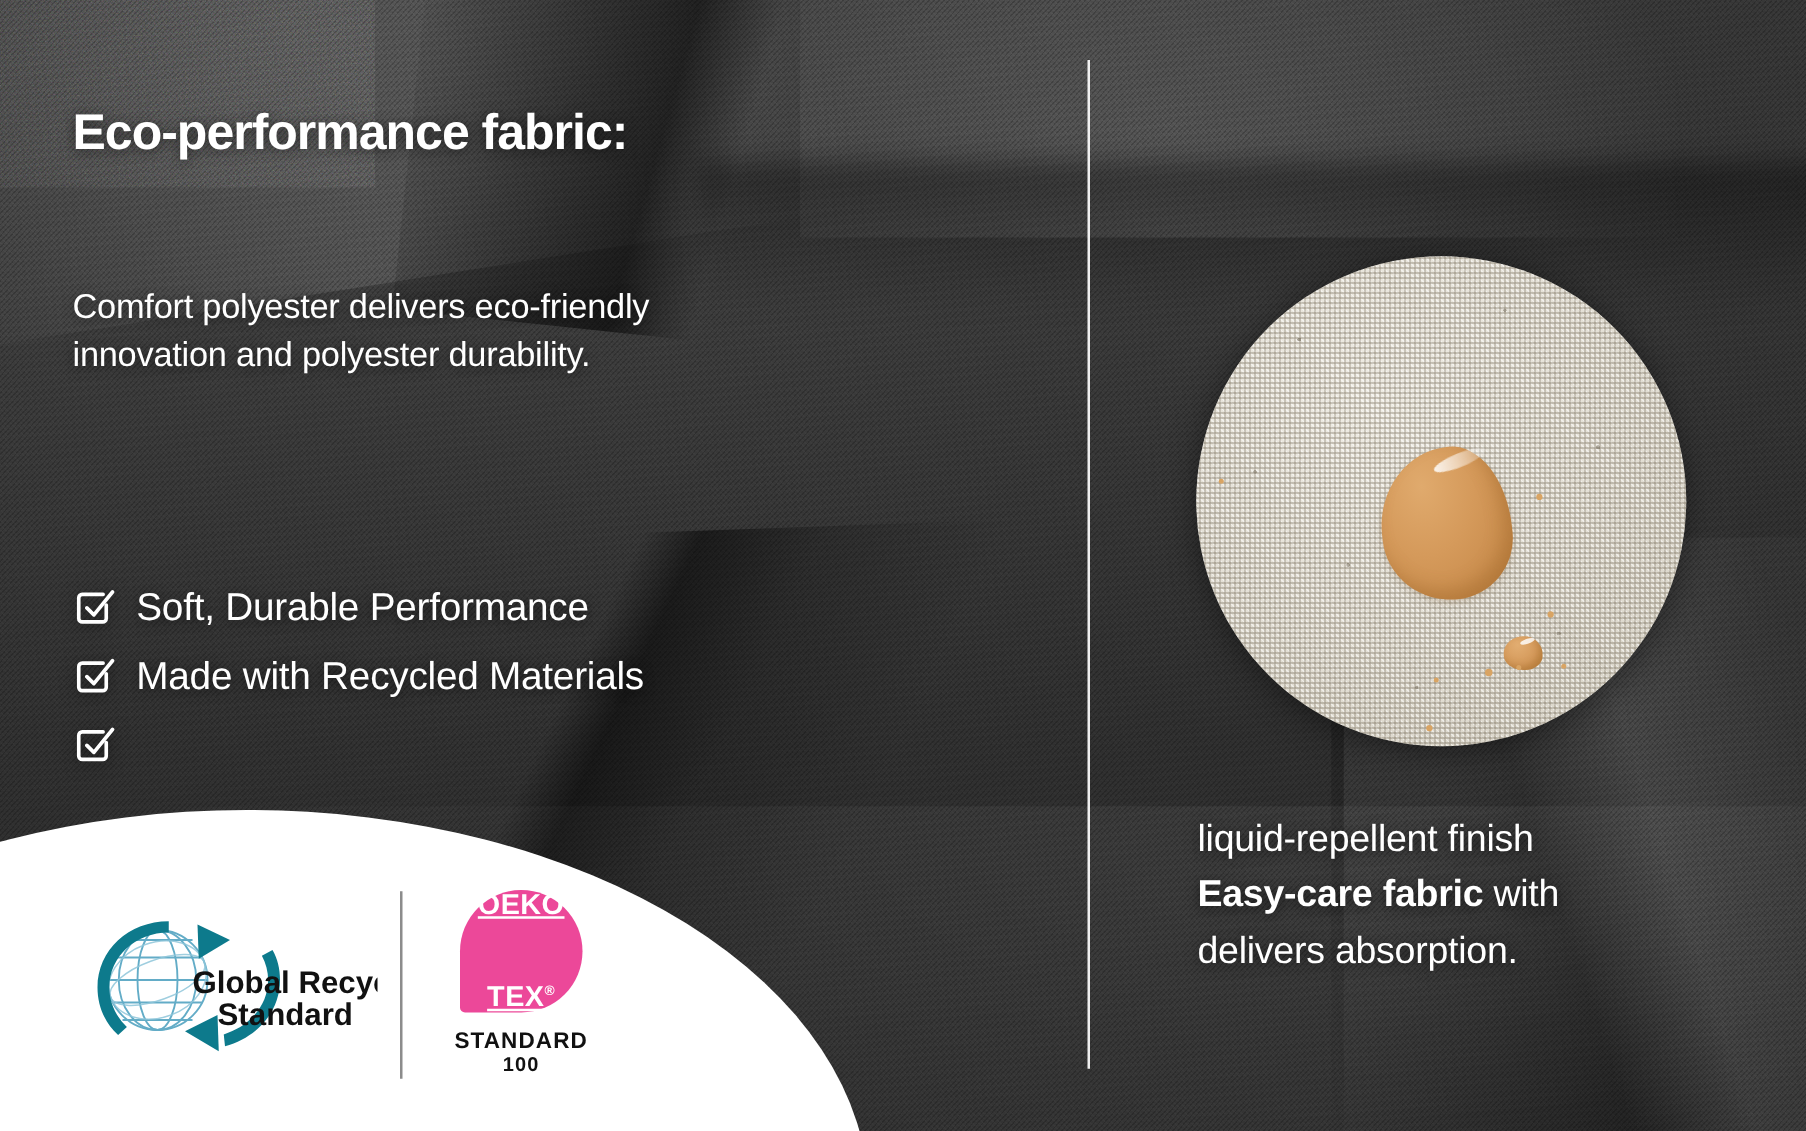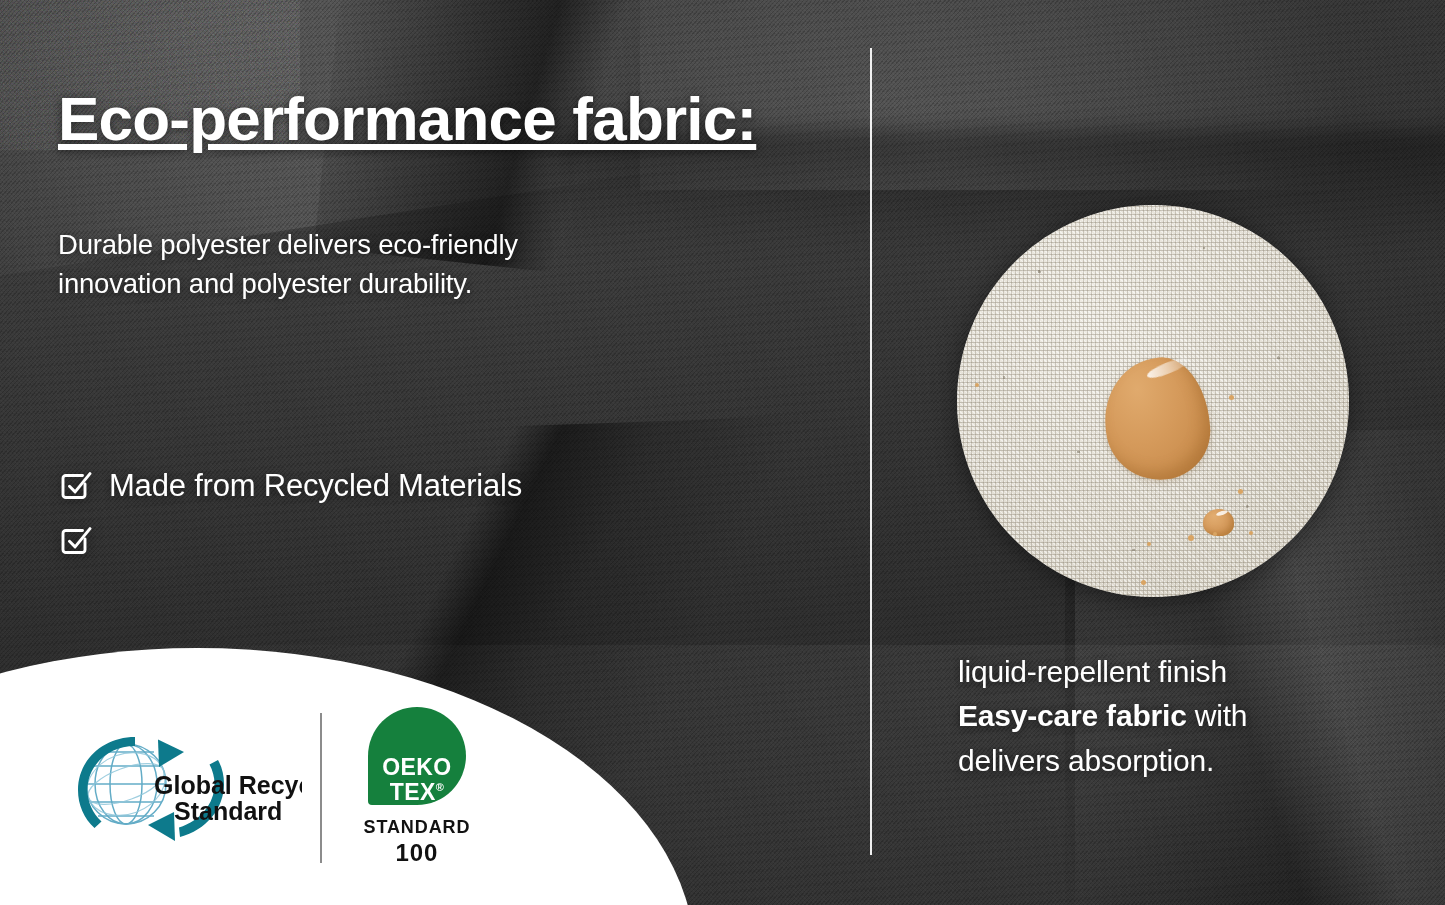--- a/index.html
+++ b/index.html
@@ -75,24 +75,23 @@
   
   .divider-v{
     position:absolute;left:870px;top:48px;
     width:2px;height:807px;
     background:rgba(255,255,255,.92);
   }
 
   
   .headline{
     position:absolute;left:58px;top:83px;width:790px;
-    color:#fff;font-weight:700;font-size:62px;line-height:1.17;
+    color:#fff;font-weight:700;font-size:40px;line-height:1.17;
     letter-spacing:-.8px;
     text-shadow:0 2px 10px rgba(0,0,0,.55);
-    text-decoration:underline;
   }
   .headline .ln{display:block;white-space:nowrap;}
 
   .subhead{
     position:absolute;left:58px;top:226px;width:640px;
     color:#fff;font-weight:400;font-size:27.5px;line-height:1.40;
     letter-spacing:-.2px;
     text-shadow:0 2px 9px rgba(0,0,0,.55);
   }
   .subhead .ln{display:block;}
@@ -141,36 +140,37 @@
     background:#8c8c8c;
     margin-left:18px;margin-right:0;
     flex:0 0 1.5px;
   }
   .oeko{
     flex:0 0 auto;margin-left:42px;
     display:flex;flex-direction:column;align-items:center;
   }
   .oeko-drop{
     width:98px;height:98px;
-    background:#15803d;
+    background:#ec4899;
     border-radius:50% 50% 50% 4px;
     display:flex;flex-direction:column;
-    align-items:center;justify-content:flex-end;
+    align-items:center;justify-content:space-between;
     color:#fff;
+    text-decoration:underline;
   }
   .oeko-l1{font-size:23px;font-weight:700;line-height:1.02;letter-spacing:.4px;}
   .oeko-l2{font-size:23px;font-weight:700;line-height:1.08;letter-spacing:.4px;position:relative;}
   .oeko-l2 .reg{font-size:11px;vertical-align:super;font-weight:700;}
   .oeko-std{
     margin-top:11px;color:#111;
     font-size:18px;font-weight:700;letter-spacing:.9px;line-height:1.25;
     text-align:center;
   }
   .oeko-num{
-    color:#111;font-size:24px;font-weight:700;letter-spacing:.9px;
+    color:#111;font-size:16px;font-weight:700;letter-spacing:.9px;
     text-align:center;line-height:1.25;
   }
 
   
   .inset-circle{
     position:absolute;left:957px;top:205px;
     width:392px;height:392px;border-radius:50%;
     overflow:hidden;
     background:
       radial-gradient(circle at 36% 30%, #efece4 0%, #e4e0d6 52%, #d6d1c4 100%);
@@ -259,35 +259,44 @@
     <rect width="100%" height="100%" filter="url(#nz)"></rect>
   </svg>
 
   <div class="divider-v"></div>
 
   <div class="headline">
     <span class="ln">Eco-performance fabric:</span>
   </div>
 
   <div class="subhead">
-    <span class="ln">Durable polyester delivers eco-friendly</span>
+    <span class="ln">Comfort polyester delivers eco-friendly</span>
     <span class="ln">innovation and polyester durability.</span>
   </div>
 
   <div class="checklist">
-
 
     <div class="check-row">
       <span class="check-icon">
         <svg viewBox="0 0 34 32" fill="none" xmlns="http://www.w3.org/2000/svg">
           <path d="M24.5 5.5H7.8C6.25 5.5 5 6.75 5 8.3v16.4c0 1.55 1.25 2.8 2.8 2.8h16.4c1.55 0 2.8-1.25 2.8-2.8V14" stroke="#ffffff" stroke-width="2.9" stroke-linecap="round"></path>
           <path d="M11.5 16.3l5.6 5.6L32 3.6" stroke="#ffffff" stroke-width="2.9" stroke-linecap="round" stroke-linejoin="round"></path>
         </svg>
       </span>
-      <span class="check-label">Made from Recycled Materials</span>
+      <span class="check-label">Soft, Durable Performance</span>
+    </div>
+
+    <div class="check-row">
+      <span class="check-icon">
+        <svg viewBox="0 0 34 32" fill="none" xmlns="http://www.w3.org/2000/svg">
+          <path d="M24.5 5.5H7.8C6.25 5.5 5 6.75 5 8.3v16.4c0 1.55 1.25 2.8 2.8 2.8h16.4c1.55 0 2.8-1.25 2.8-2.8V14" stroke="#ffffff" stroke-width="2.9" stroke-linecap="round"></path>
+          <path d="M11.5 16.3l5.6 5.6L32 3.6" stroke="#ffffff" stroke-width="2.9" stroke-linecap="round" stroke-linejoin="round"></path>
+        </svg>
+      </span>
+      <span class="check-label">Made with Recycled Materials</span>
     </div>
 
     <div class="check-row">
       <span class="check-icon">
         <svg viewBox="0 0 34 32" fill="none" xmlns="http://www.w3.org/2000/svg">
           <path d="M24.5 5.5H7.8C6.25 5.5 5 6.75 5 8.3v16.4c0 1.55 1.25 2.8 2.8 2.8h16.4c1.55 0 2.8-1.25 2.8-2.8V14" stroke="#ffffff" stroke-width="2.9" stroke-linecap="round"></path>
           <path d="M11.5 16.3l5.6 5.6L32 3.6" stroke="#ffffff" stroke-width="2.9" stroke-linecap="round" stroke-linejoin="round"></path>
         </svg>
       </span>
     </div>

